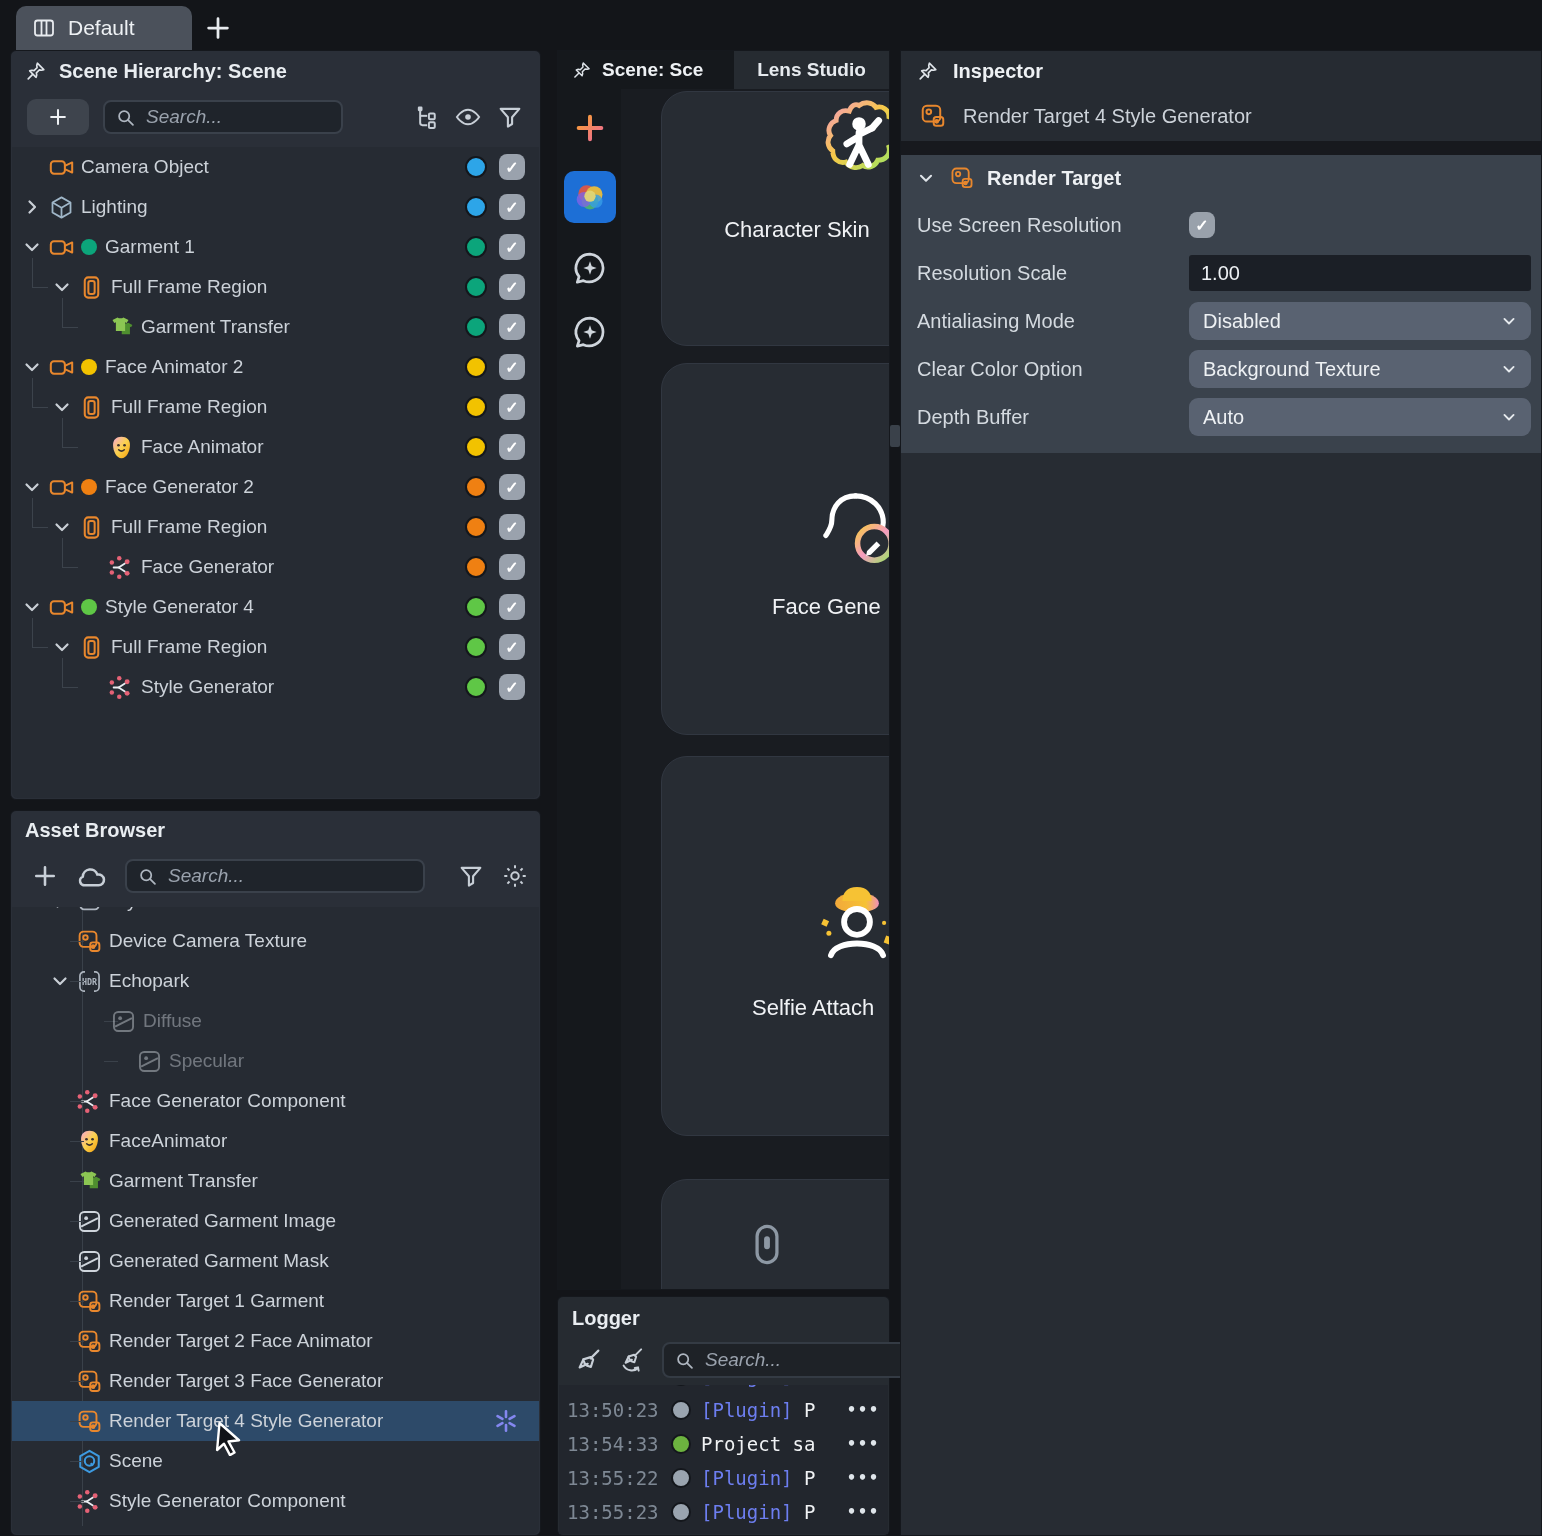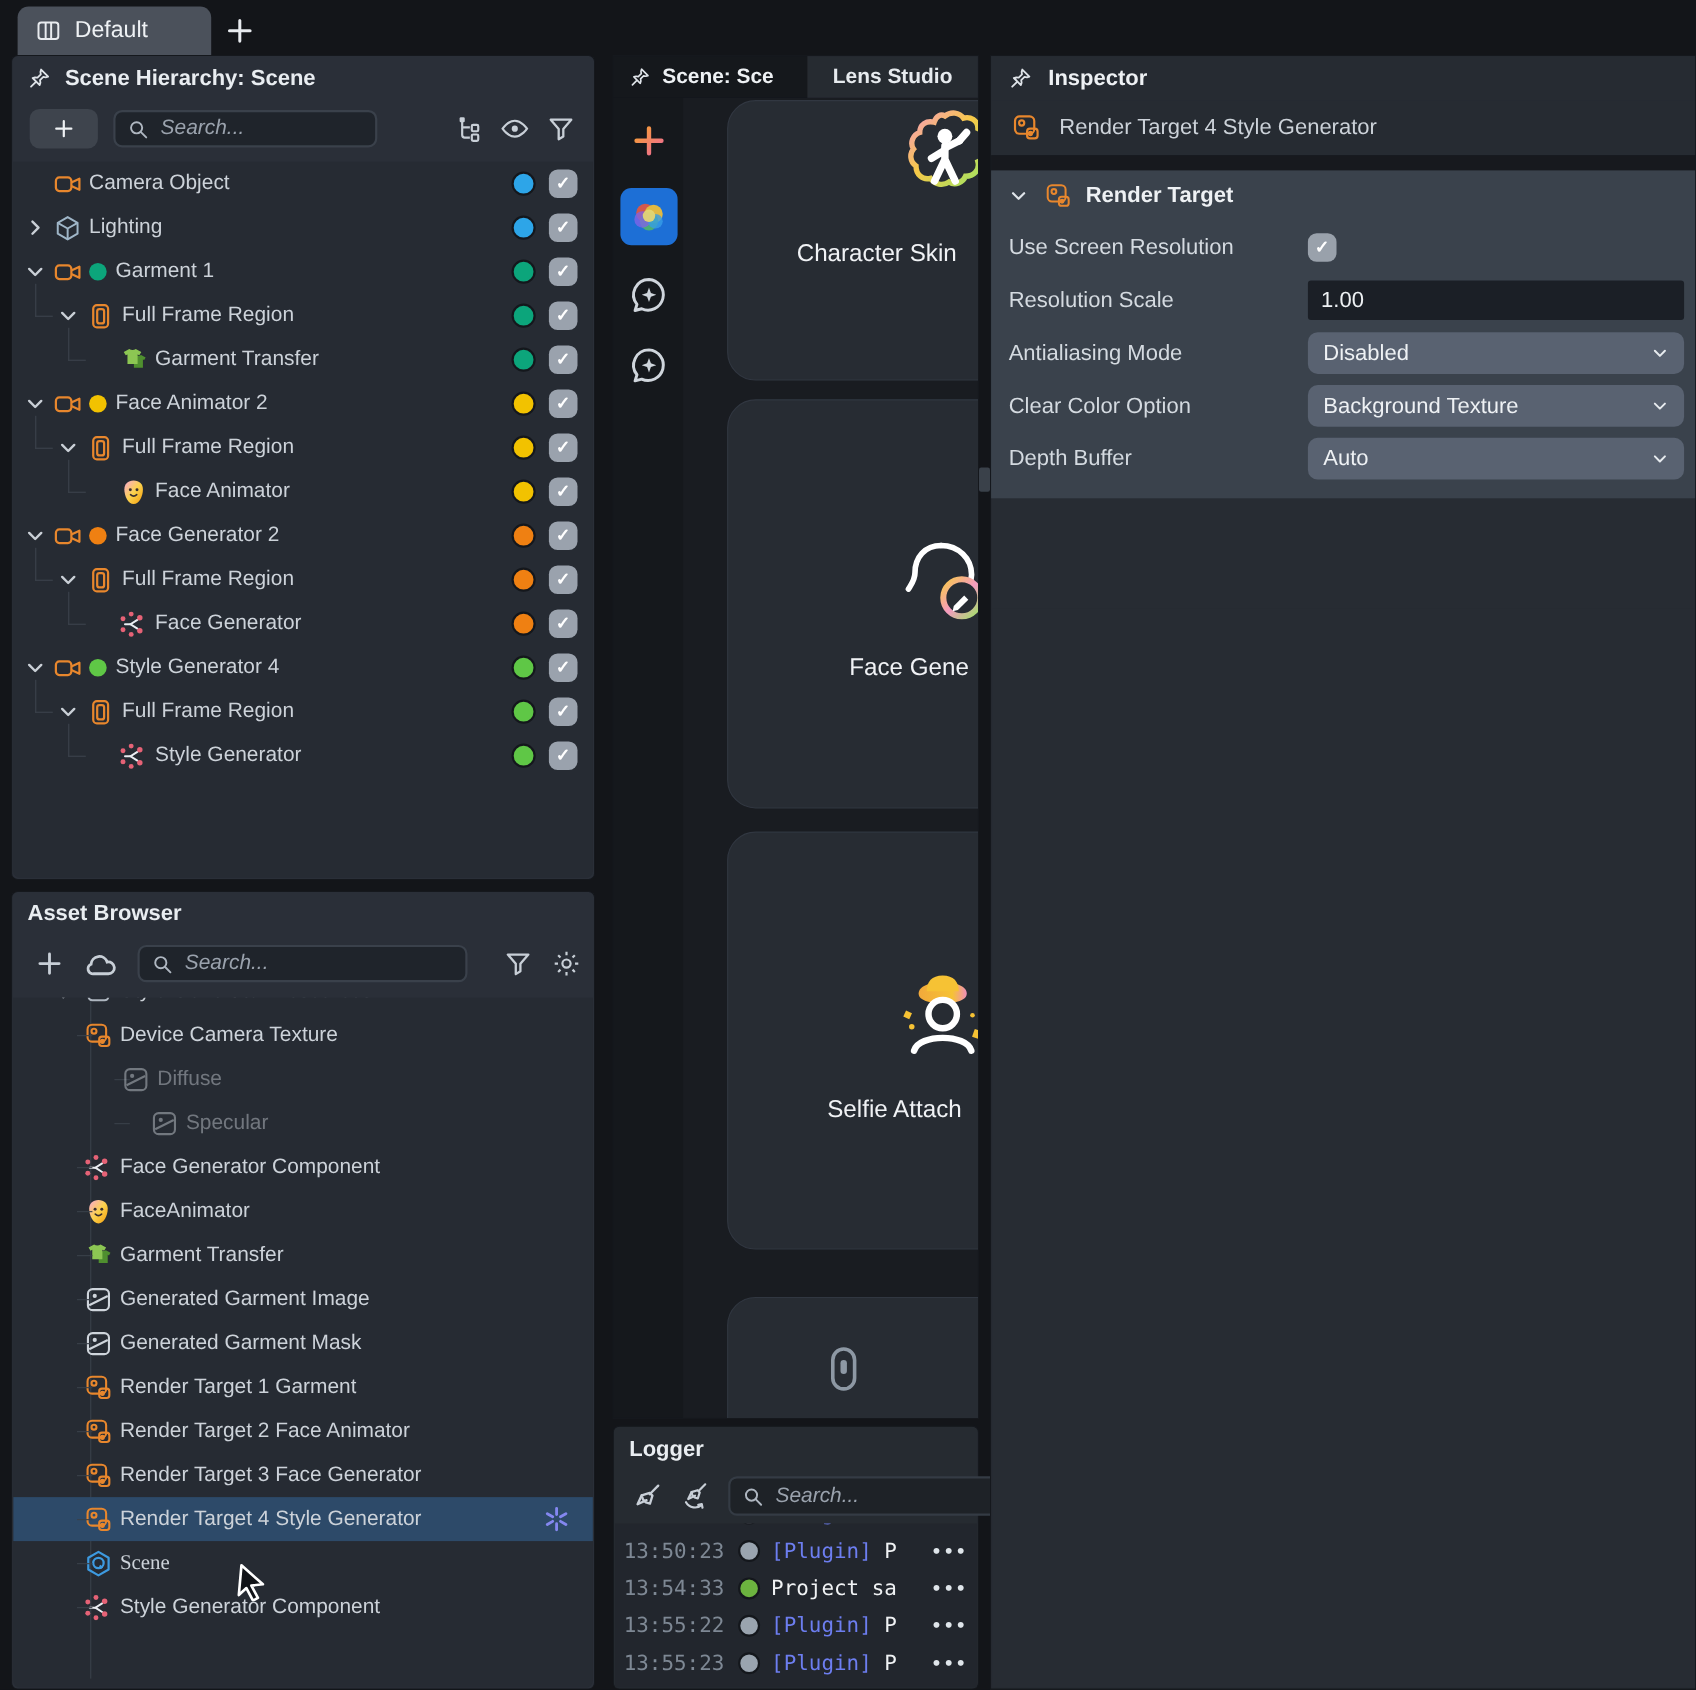--- a/index.html
+++ b/index.html
@@ -518,20 +518,36 @@
           <svg viewBox="0 0 24 24" fill="none" stroke="currentColor" stroke-width="1.7" stroke-linejoin="round">
             <rect x="3.2" y="3.2" width="15" height="13.6" rx="3.6"></rect>
             <circle cx="8.4" cy="8.4" r="2"></circle>
             <rect x="12.6" y="12.8" width="8.2" height="7.6" rx="2.2"></rect>
             <circle cx="15.2" cy="16.6" r="1.2"></circle>
           </svg>
         </span>
         <span class="tlabel">Device Camera Texture</span>
         <span class="flex1"></span>
       </div>
+      <div class="trow" style="padding-left: 36px;">
+        <span class="atick" style="left:58px"></span>
+        <span class="icn chev">
+          <svg viewBox="0 0 24 24" fill="none" stroke="currentColor" stroke-width="2.2" stroke-linecap="round" stroke-linejoin="round">
+            <path d="M6.5 9.5l5.5 5.5 5.5-5.5"></path>
+          </svg>
+        </span>
+        <span class="icn ric c-dimg">
+          <svg viewBox="0 0 24 24" fill="none" stroke="currentColor" stroke-width="1.5">
+            <path d="M8 3.5H7A3.5 3.5 0 003.5 7v10A3.5 3.5 0 007 20.5h1M16 3.5h1A3.5 3.5 0 0120.5 7v10a3.5 3.5 0 01-3.5 3.5h-1"></path>
+            <text x="12" y="14.8" font-size="7.5" font-family="DejaVu Sans Mono, monospace" font-weight="bold" fill="currentColor" stroke="none" text-anchor="middle">HDR</text>
+          </svg>
+        </span>
+        <span class="tlabel">Echopark</span>
+        <span class="flex1"></span>
+      </div>
       <div class="trow" style="padding-left: 70px;">
         <span class="atick" style="left:92px"></span>
         <span class="chev icn"></span>
         <span class="icn ric c-gray dim">
           <svg viewBox="0 0 24 24" fill="none" stroke="currentColor" stroke-width="1.7" stroke-linejoin="round">
             <rect x="3.5" y="3.5" width="17" height="17" rx="3.8"></rect>
             <circle cx="9" cy="9" r="1.7" fill="currentColor" stroke="none"></circle>
             <path d="M4.5 16.5L19.5 9"></path>
           </svg>
         </span>
@@ -686,21 +702,21 @@
           </svg>
         </span>
         <span class="tlabel">Render Target 4 Style Generator</span>
         <span class="flex1"></span>
         <span class="icn busy">
           <svg viewBox="0 0 24 24" fill="none" stroke="#8487f0" stroke-width="2.4" stroke-linecap="round">
             <path d="M12 3v5.2M12 15.8V21M4.2 7.5l4.5 2.6M15.3 13.9l4.5 2.6M19.8 7.5l-4.5 2.6M8.7 13.9l-4.5 2.6"></path>
           </svg>
         </span>
       </div>
-      <div class="trow" style="padding-left: 36px; font-family: Liberation Serif, serif;">
+      <div class="trow" style="padding-left: 36px;">
         <span class="atick" style="left:58px"></span>
         <span class="chev icn"></span>
         <span class="icn ric ">
           <svg viewBox="0 0 24 24" fill="none" stroke="#3d9ae0" stroke-width="1.8" stroke-linejoin="round">
             <path d="M12 2.5l8.2 4.7v9.6L12 21.5l-8.2-4.7V7.2z"></path>
             <circle cx="12" cy="11.5" r="4.2"></circle>
             <path d="M13 13.5l2.2 2"></path>
           </svg>
         </span>
         <span class="tlabel">Scene</span>

